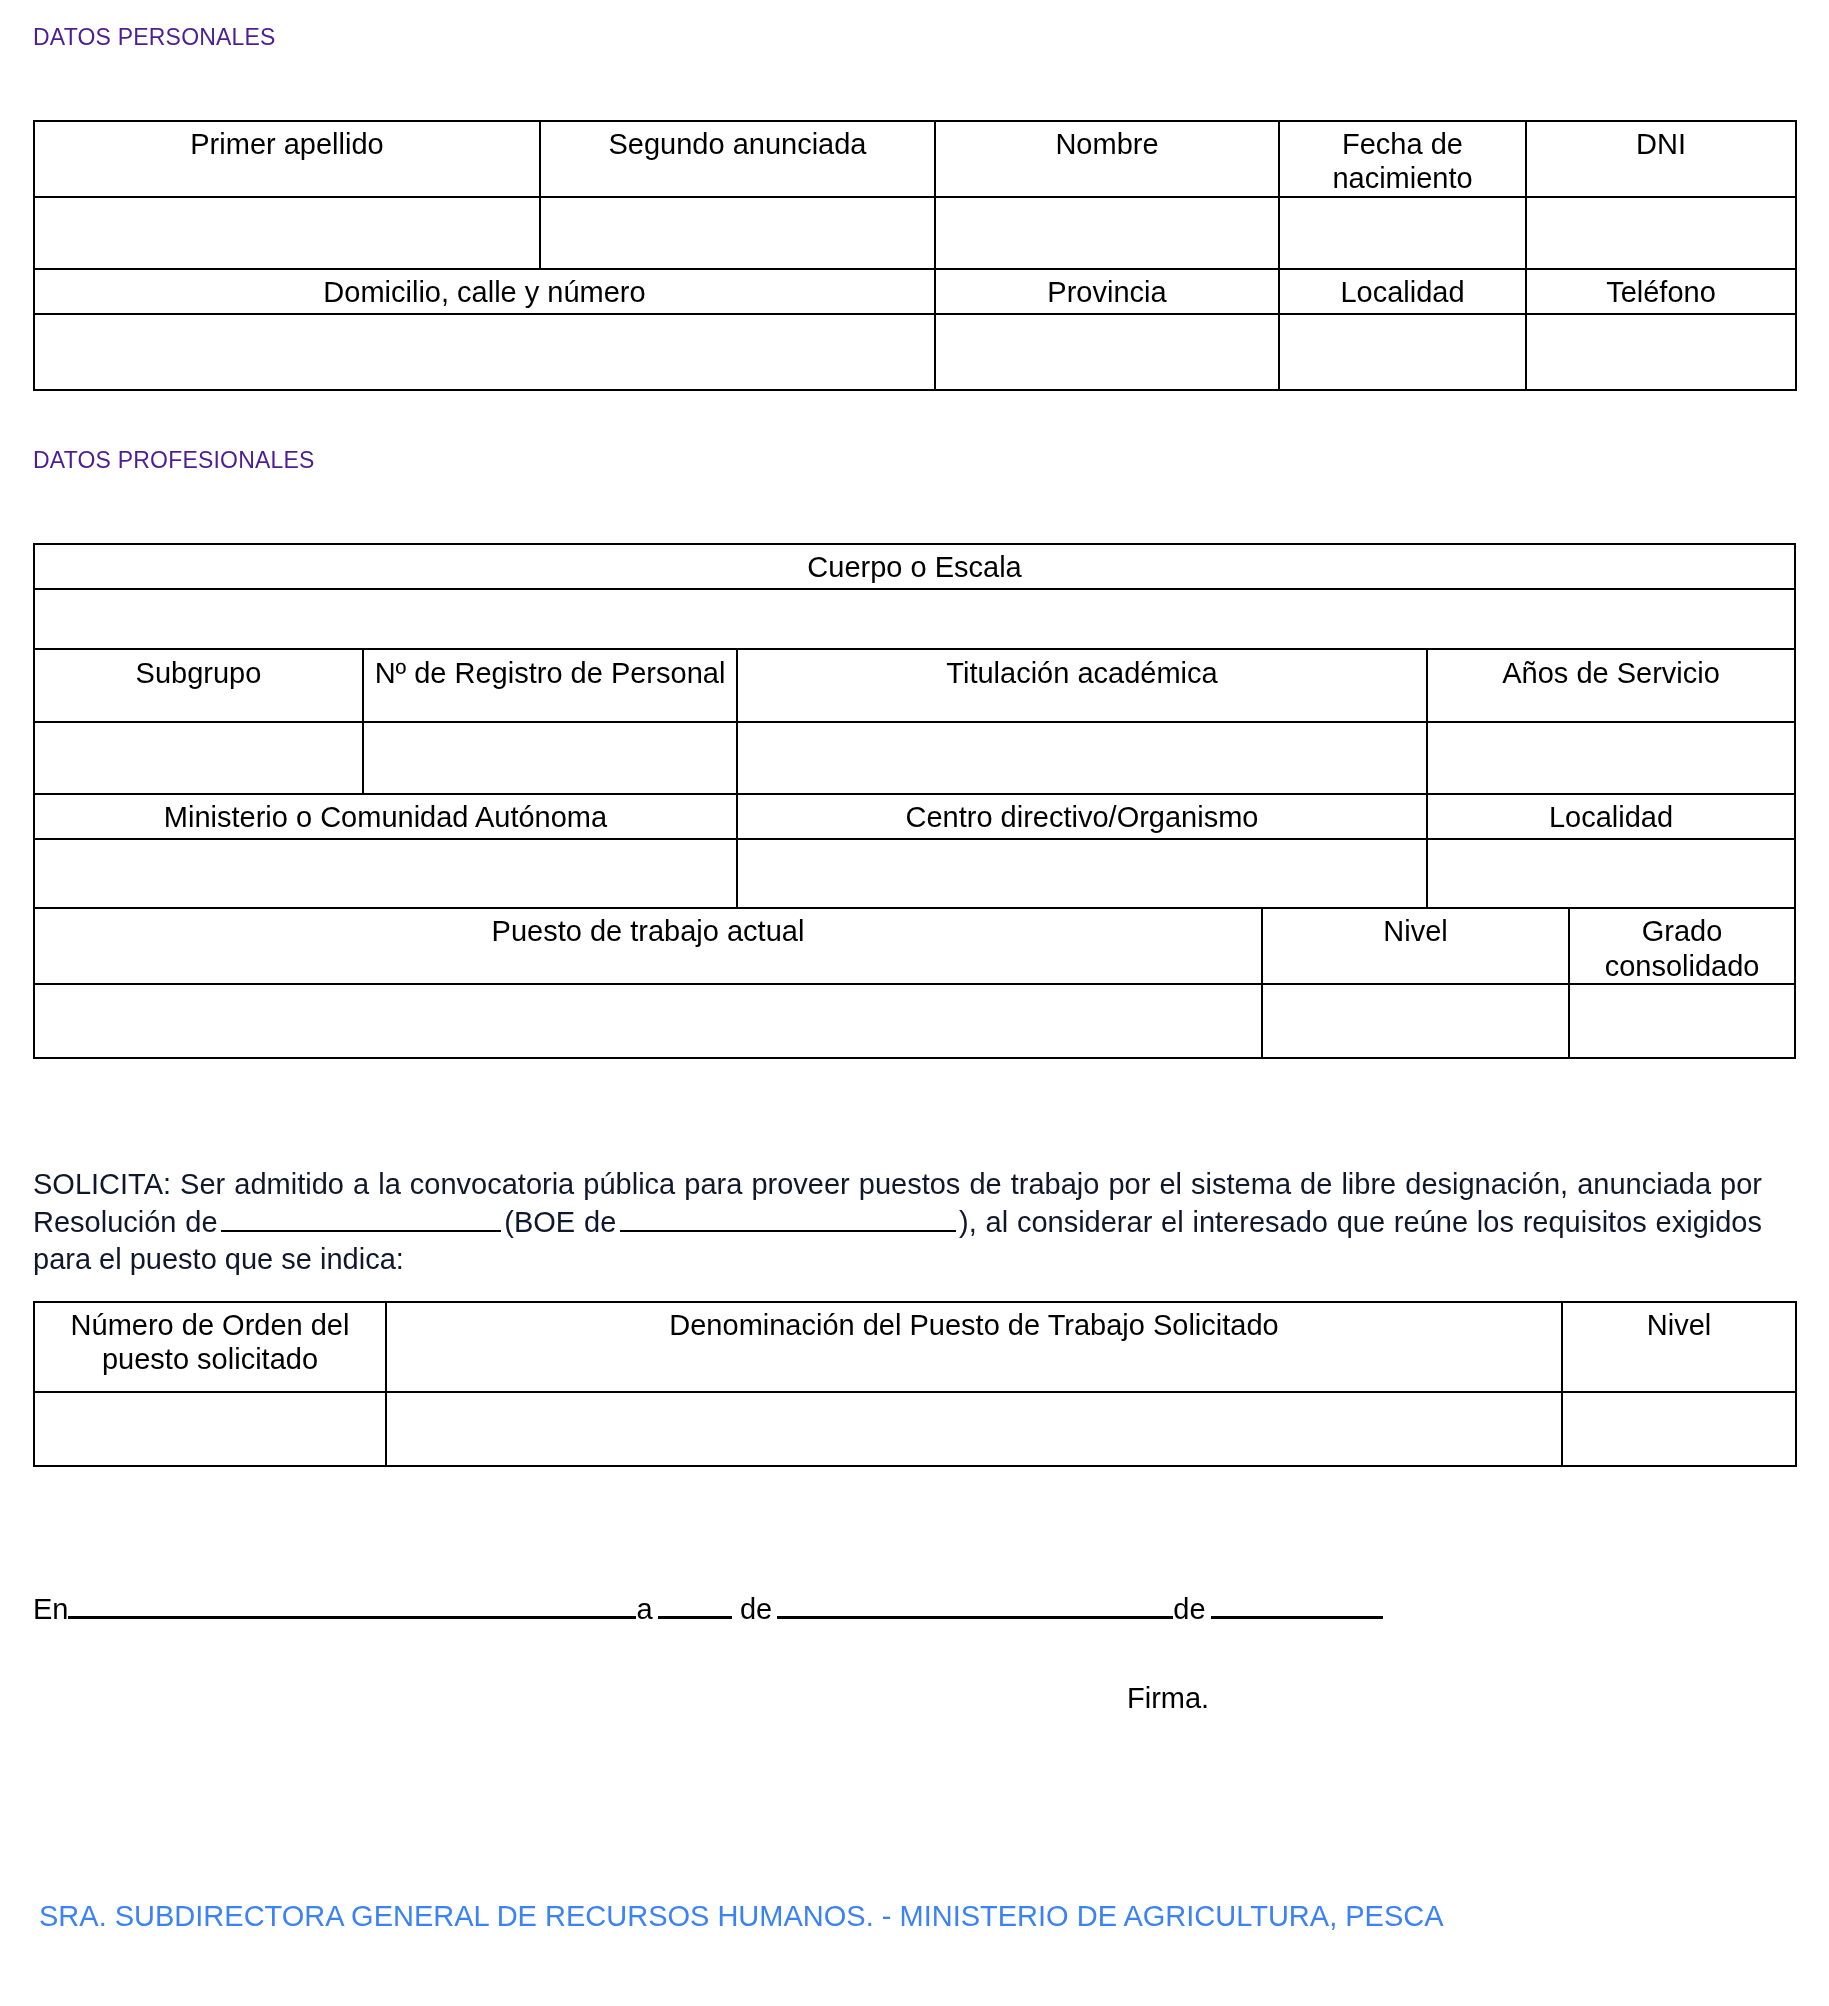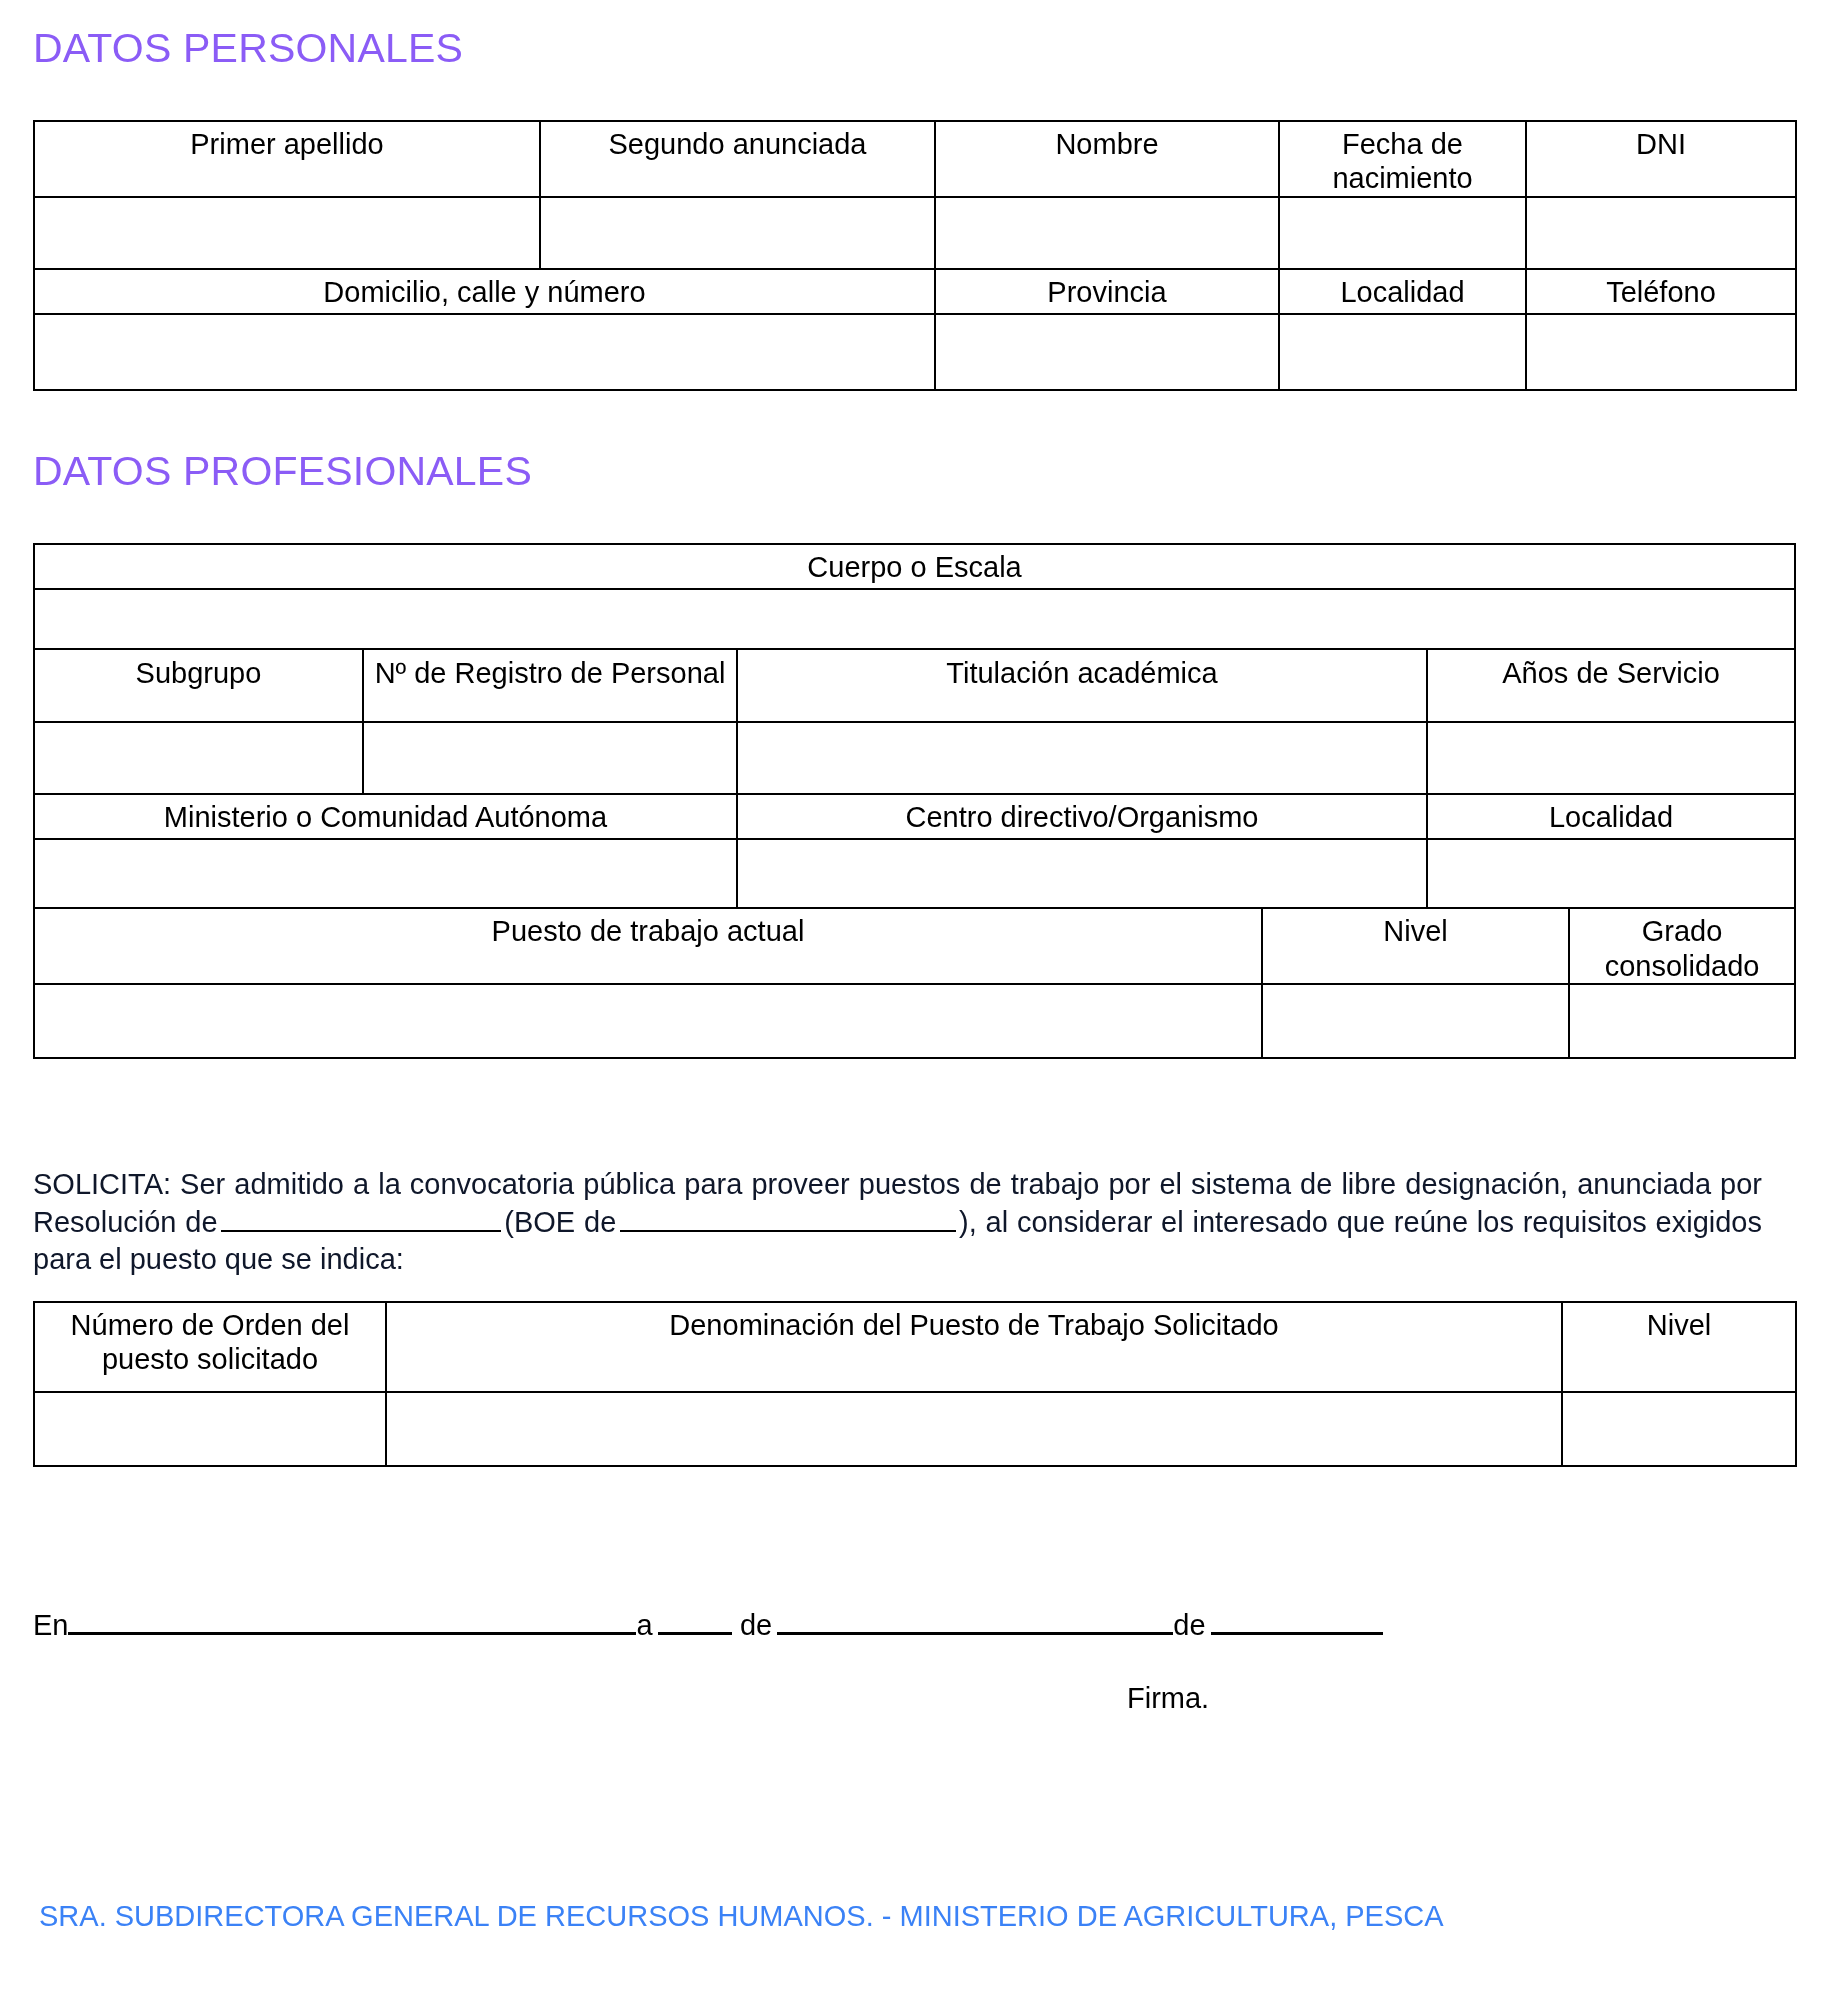--- a/index.html
+++ b/index.html
@@ -18,24 +18,24 @@
   .page {
     position: relative;
     width: 1829px;
     height: 2006px;
     box-sizing: border-box;
     padding: 0 30px;
   }
 
   
   .section-heading {
-    font-size: 41px;
+    font-size: 23px;
     line-height: 1.2;
     letter-spacing: 0.2px;
-    color: #8b5cf6;
+    color: #4c1d95;
     white-space: nowrap;
     text-align: center;
   }
   #heading-personal { position: absolute; left: 33px; top: 24px; }
   #heading-professional { position: absolute; left: 33px; top: 447px; }
 
   
   table.form-table {
     border-collapse: collapse;
     table-layout: fixed;
@@ -82,21 +82,20 @@
 
   
   #place-date-line {
     position: absolute;
     left: 33px;
     top: 1592px;
     font-size: 29px;
     line-height: 1.2;
     color: #000;
     white-space: nowrap;
-    margin-top: 16px;
   }
   #place-date-line .fill-line {
     display: inline-block;
     border-bottom: 3.4px solid #000;
     height: 22.4px;
     vertical-align: baseline;
   }
   .fl-lugar { width: 568px; }
   .fl-dia   { width: 74px; margin-left: 5.2px; }
   .fl-mes   { width: 396px; margin-left: 5.2px; }

